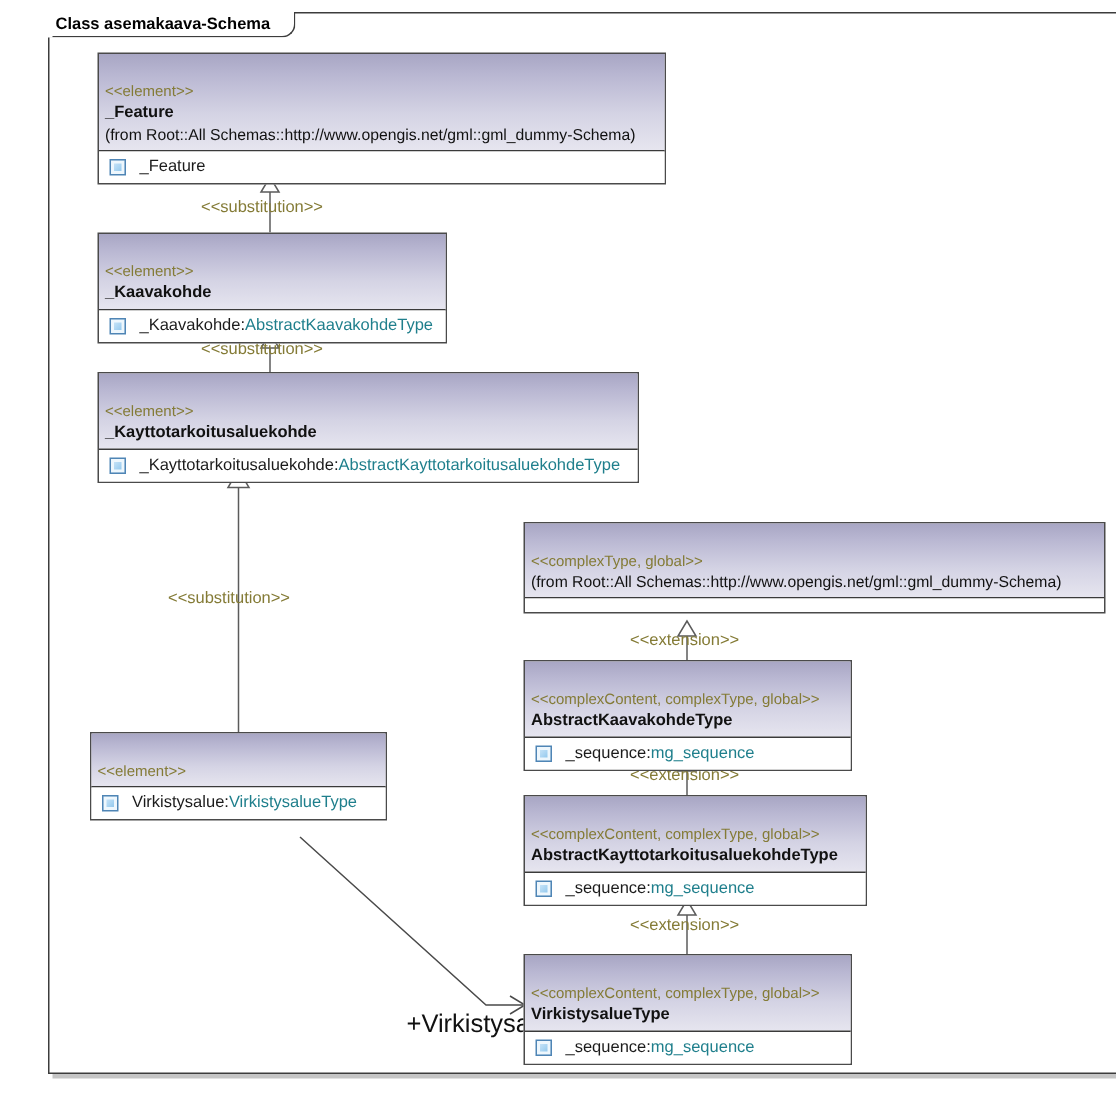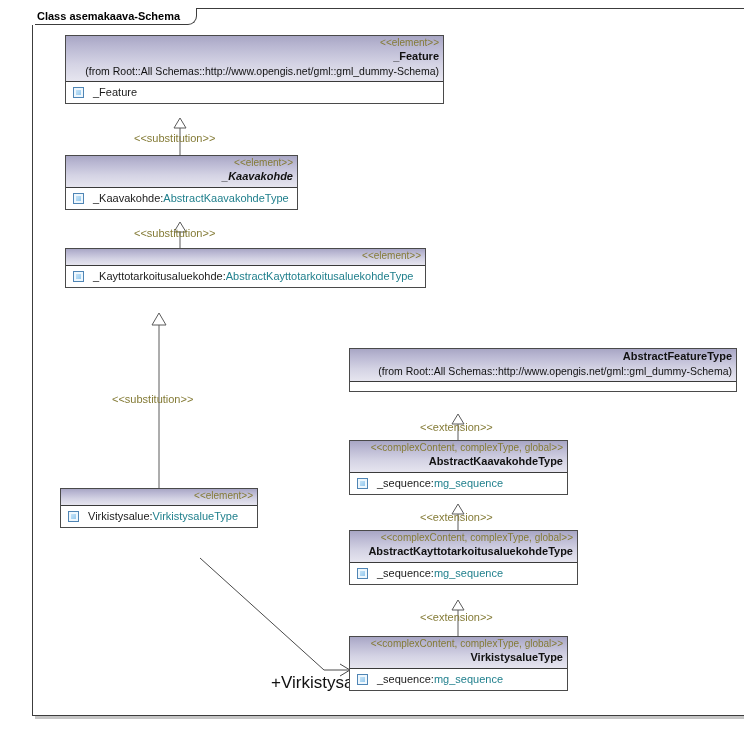--- a/index.html
+++ b/index.html
@@ -53,37 +53,37 @@
   .uml{
     position:absolute;
     border:1px solid #4a4a4a;
     background:#ffffff;
     box-sizing:border-box;
     z-index:5;
   }
   .uml .head{
     background:linear-gradient(to bottom,#a8a6c4 0%,#b9b7d2 22%,#d4d3e4 62%,#e6e5ef 100%);
     border-bottom:1px solid #3a3a3a;
-    padding:0 4px 3px 4px;
-    text-align:right;
+    padding:19px 4px 3px 4px;
+    text-align:left;
   }
   .uml .stereo{
     font-size:10px;
     color:#847b36;
     line-height:13px;
     white-space:nowrap;
   }
   .uml .cname{
     font-size:11px;
     font-weight:bold;
     color:#111111;
     line-height:15px;
     white-space:nowrap;
   }
-  .uml .cname.italic{ font-style:italic; }
+  .uml .cname.italic{ }
   .uml .from{
     font-size:10.5px;
     color:#111111;
     line-height:14px;
     white-space:nowrap;
   }
   .uml .attrs{
     padding:3px 2px 4px 2px;
     background:#ffffff;
   }
@@ -198,20 +198,21 @@
         <span class="attr-icon"></span>
         <span>_Kaavakohde:</span>
         <span class="attr-type">AbstractKaavakohdeType</span>
       </div>
     </div>
   </div>
 
   <div class="uml" style="left:41px; top:248px; width:361px;">
     <div class="head">
       <div class="stereo">&lt;&lt;element&gt;&gt;</div>
+      <div class="cname italic">_Kayttotarkoitusaluekohde</div>
     </div>
     <div class="attrs">
       <div class="attr">
         <span class="attr-icon"></span>
         <span>_Kayttotarkoitusaluekohde:</span>
         <span class="attr-type">AbstractKayttotarkoitusaluekohdeType</span>
       </div>
     </div>
   </div>
 
@@ -223,21 +224,21 @@
       <div class="attr">
         <span class="attr-icon"></span>
         <span>Virkistysalue:</span>
         <span class="attr-type">VirkistysalueType</span>
       </div>
     </div>
   </div>
 
   <div class="uml" style="left:325px; top:348px; width:388px;">
     <div class="head">
-      <div class="cname">AbstractFeatureType</div>
+      <div class="stereo">&lt;&lt;complexType, global&gt;&gt;</div>
       <div class="from">(from Root::All Schemas::http://www.opengis.net/gml::gml_dummy-Schema)</div>
     </div>
     <div class="attrs empty"></div>
   </div>
 
   <div class="uml" style="left:325px; top:440px; width:219px;">
     <div class="head">
       <div class="stereo">&lt;&lt;complexContent, complexType, global&gt;&gt;</div>
       <div class="cname">AbstractKaavakohdeType</div>
     </div>

